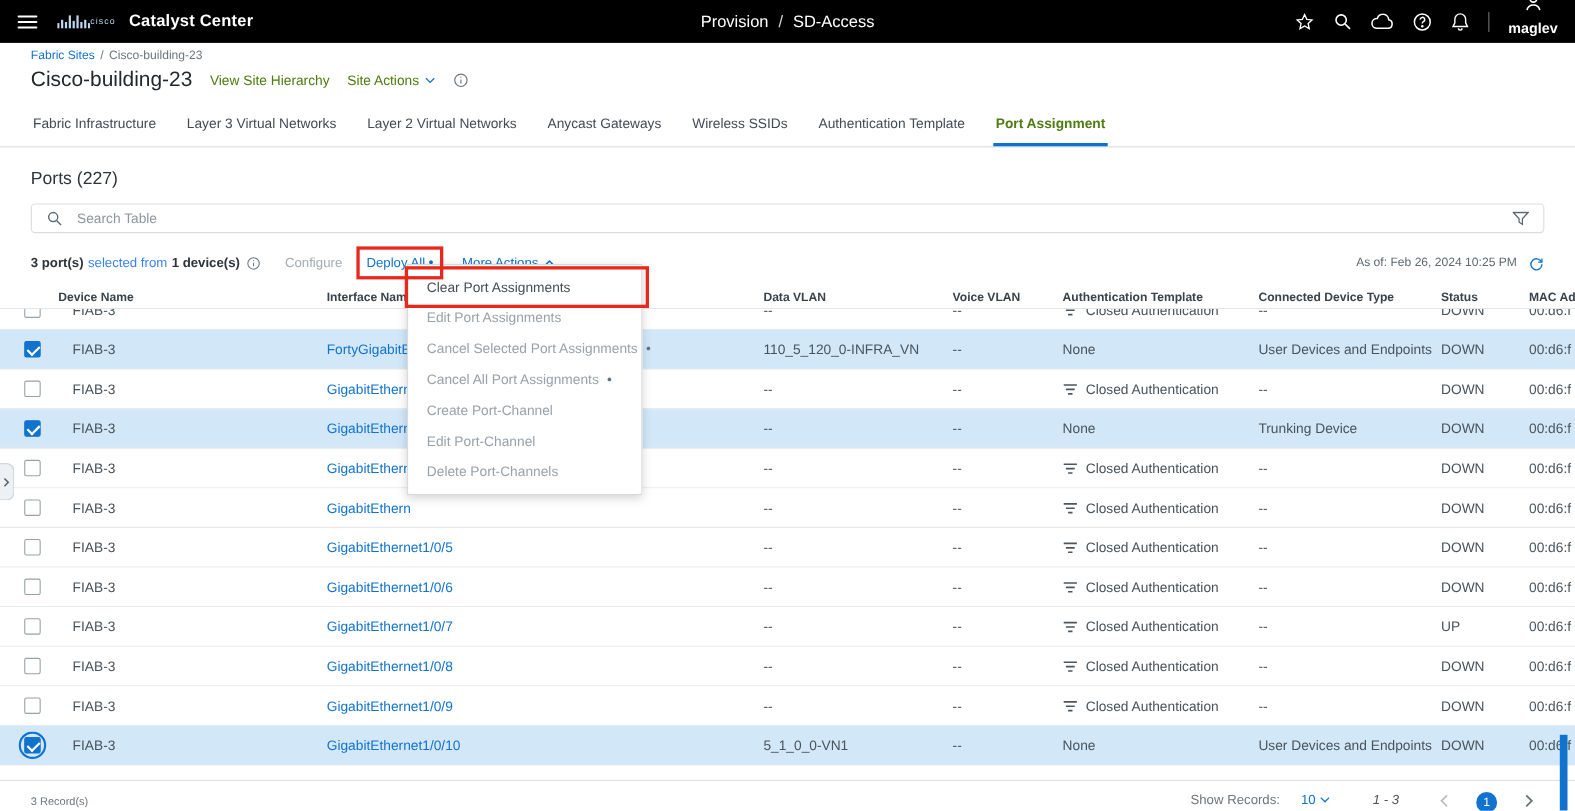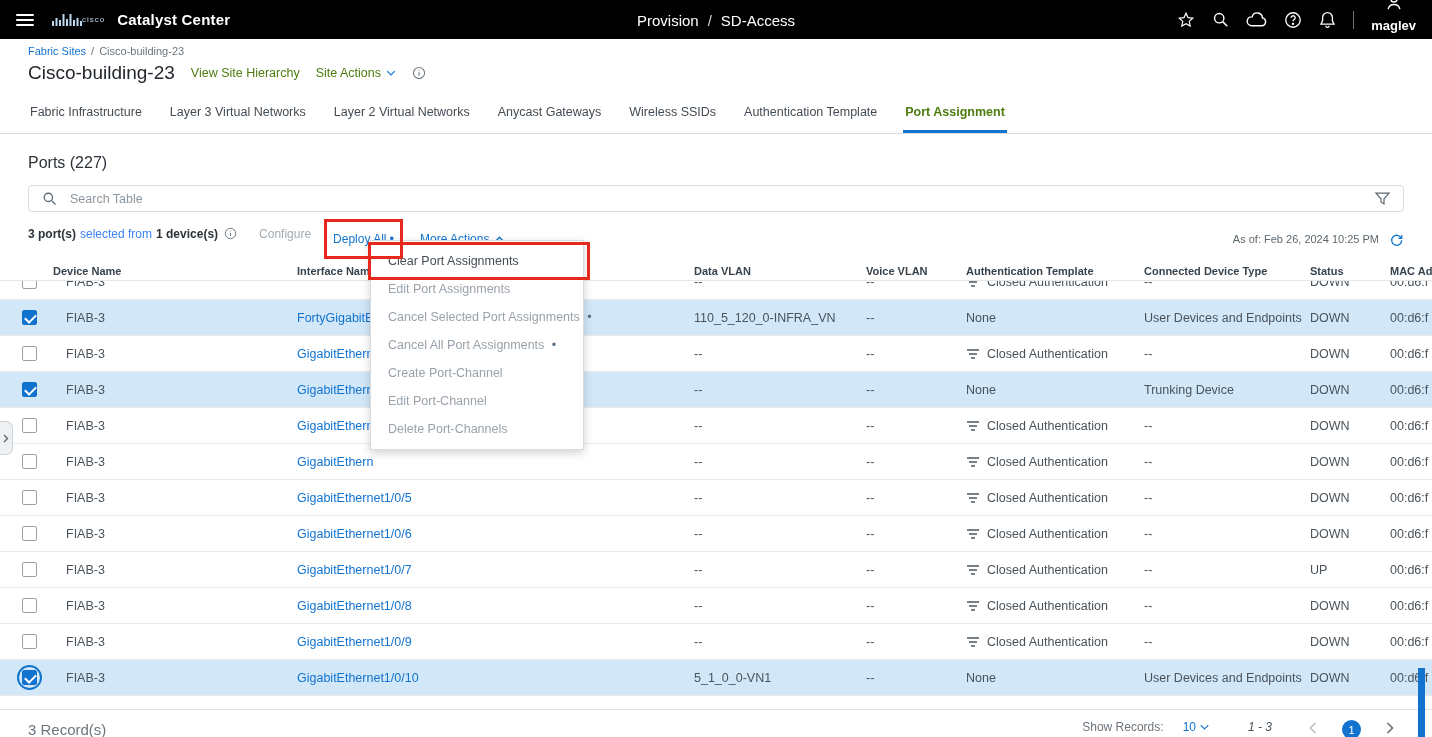--- a/index.html
+++ b/index.html
@@ -34,21 +34,21 @@
   .tab-bar { margin-top:9px; padding:0 28px; display:flex; gap:24px; border-bottom:1px solid #d8dcdf; }
   .tab { font-size:12.5px; color:#434c54; padding:9px 2px 11px 2px; cursor:pointer; border-bottom:3px solid transparent; }
   .tab.active { color:#4d7c0f; font-weight:bold; border-bottom-color:#1273cf;text-align:right; }
 
   
   .ports-title { margin:20px 0 0 28px; font-size:16px; font-weight:400; color:#2c333a; }
   .search-bar { margin:13px 28px 0 28px; height:27px; border:1px solid #d9dde1; border-radius:4px; display:flex; align-items:center; padding:0 13px; gap:13px; }
   .search-input { flex:1; border:none; outline:none; font-size:12.5px; color:#49535b; font-family:"Liberation Sans",sans-serif; }
   .search-input::placeholder { color:#8d969e; }
 
-  .action-row { margin:15px 28px 10px 28px; height:24px; display:flex; font-size:12px; }
+  .action-row { margin:15px 28px 10px 28px; height:24px; display:flex; align-items:center; font-size:12px; }
   .sel-bold { font-weight:bold; color:#2c333a; }
   .sel-mid { color:#3b82f6; margin:0 4px; }
   .configure { color:#a2acb4; cursor:default; }
   .deploy-wrap { position:relative; display:inline-flex; align-items:center; gap:3px; margin-left:22px; cursor:pointer; }
   .blue-act { color:#1273cf; font-size:12px; }
   .pending-dot { color:#1273cf; font-size:13px; line-height:10px; }
   .more-wrap { display:inline-flex; align-items:center; gap:5px; margin-left:26px; cursor:pointer; }
   .asof-wrap { margin-left:auto; display:flex; align-items:center; gap:10px; }
   .asof { font-size:11px; color:#5d686f; }
 
@@ -64,21 +64,21 @@
   .cell a.link { color:#1273cf; text-decoration:none; cursor:pointer; }
   .c-auth { display:flex; align-items:center; gap:7px; }
   .cb-wrap { margin-left:17px; display:inline-flex; padding:3px; border:2px solid transparent; border-radius:50%; }
   .cb-wrap.focus-ring { border-color:#1273cf; }
   .checkbox { width:15px; height:15px; border:1px solid #98a2ab; border-radius:2px; background:#fff; position:relative; cursor:pointer; display:inline-block; }
   .checkbox.checked { background:#1273cf; border-color:#1273cf; }
   .checkbox.checked::after { content:""; position:absolute; left:4px; top:1px; width:5px; height:9px; border:solid #fff; border-width:0 2px 2px 0; transform:rotate(45deg); }
 
   
   .foot { margin-top:13px; border-top:1px solid #dfe3e6; padding:10px 36px 0 28px; display:flex; align-items:center; justify-content:space-between; }
-  .records { font-size:15px; color:#6c757d; }
+  .records { font-size:10px; color:#6c757d; }
   .foot-right { display:flex; align-items:flex-start; gap:19px; font-size:12px; color:#6c757d; }
   .page-size { color:#1273cf; display:inline-flex; align-items:center; gap:4px; cursor:pointer; }
   .range { color:#49535b; margin:0 16px 0 20px;font-style:italic; }
   .pg-btn { background:none; border:none; cursor:pointer; display:flex; align-items:center; padding:2px; }
   .page-circle { width:19px; height:19px; border-radius:50%; background:#1273cf; color:#fff; font-size:11px; display:flex; align-items:center; justify-content:center; margin:0 4px; cursor:pointer; }
 
   
   .menu { position:absolute; left:370px; top:240px; width:214px; background:#fff; border:1px solid #d7dbde; box-shadow:0 3px 9px rgba(0,0,0,.18); padding:6px 0; z-index:40; }
   .menu-item { position:relative; padding:7px 17px; font-size:12.5px; color:#99a2ab; cursor:default; white-space:nowrap; }
   .menu-item.enabled { color:#454e56; cursor:pointer; }

